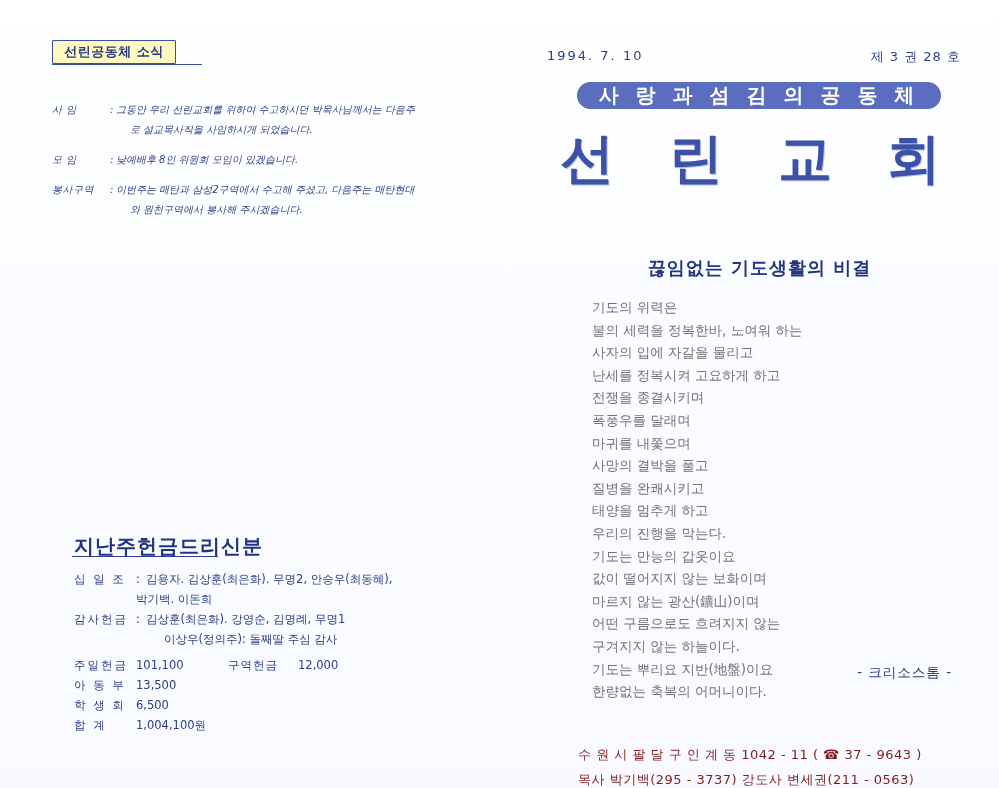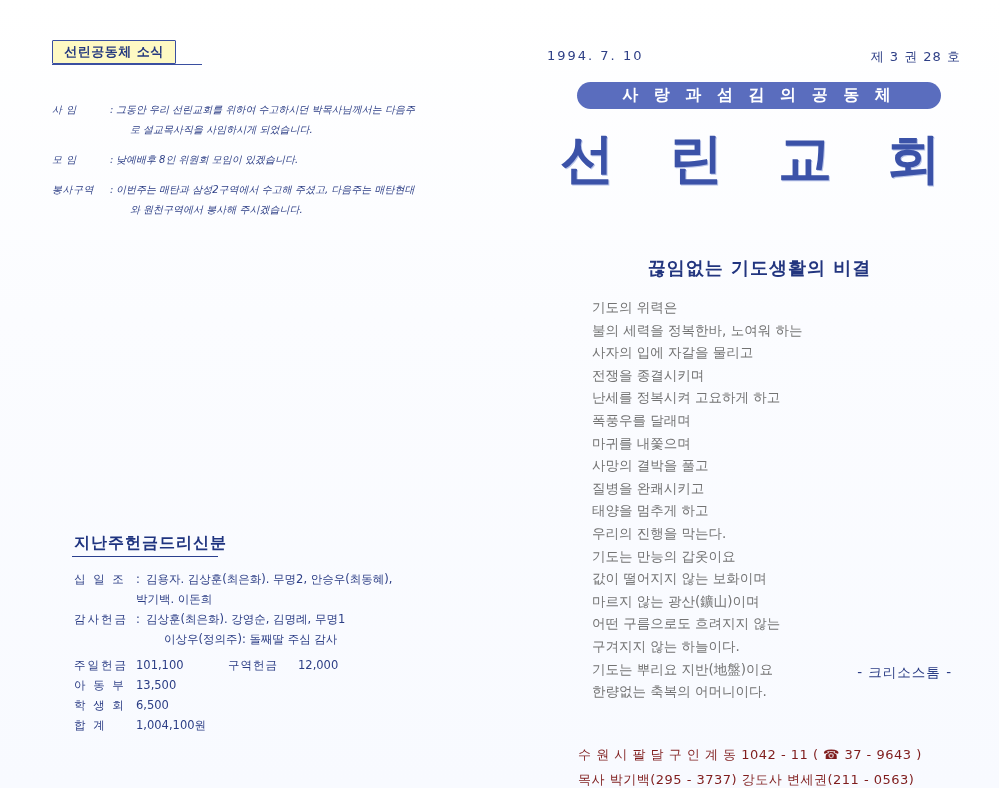--- a/index.html
+++ b/index.html
@@ -98,21 +98,21 @@
   .notice-body .line2 {
     display: block;
     padding-left: 14px;
   }
 
   
   .offering-title {
     position: absolute;
     left: 74px;
     top: 533px;
-    font-size: 16px;
+    font-size: 20px;
     font-weight: bold;
     color: #1f3480;
     letter-spacing: 1px;
   }
   .offering-title-underline {
     position: absolute;
     left: 72px;
     top: 556px;
     width: 146px;
     height: 1px;
@@ -184,21 +184,21 @@
     left: 57px;
     top: 54px;
     width: 364px;
     height: 27px;
     border-radius: 14px;
     background: #5a6dbe;
     color: #ffffff;
     display: flex;
     align-items: center;
     justify-content: center;
-    font-size: 16px;
+    font-size: 20px;
     letter-spacing: 5px;
     font-weight: bold;
   }
   .church-name {
     position: absolute;
     left: 0;
     top: 95px;
     width: 479px;
     text-align: center;
     font-size: 54px;
@@ -353,22 +353,22 @@
     <div class="banner">사 랑 과 섬 김 의 공 동 체</div>
 
     <div class="church-name">선 린 교 회</div>
 
     <div class="sermon-title">끊임없는 기도생활의 비결</div>
 
     <div class="poem">
       <div>기도의 위력은</div>
       <div>불의 세력을 정복한바, 노여워 하는</div>
       <div>사자의 입에 자갈을 물리고</div>
+      <div>난세를 정복시켜 고요하게 하고</div>
       <div>전쟁을 종결시키며</div>
-      <div>난세를 정복시켜 고요하게 하고</div>
       <div>폭풍우를 달래며</div>
       <div>마귀를 내쫓으며</div>
       <div>사망의 결박을 풀고</div>
       <div>질병을 완쾌시키고</div>
       <div>태양을 멈추게 하고</div>
       <div>우리의 진행을 막는다.</div>
       <div>기도는 만능의 갑옷이요</div>
       <div>값이 떨어지지 않는 보화이며</div>
       <div>마르지 않는 광산(鑛山)이며</div>
       <div>어떤 구름으로도 흐려지지 않는</div>

